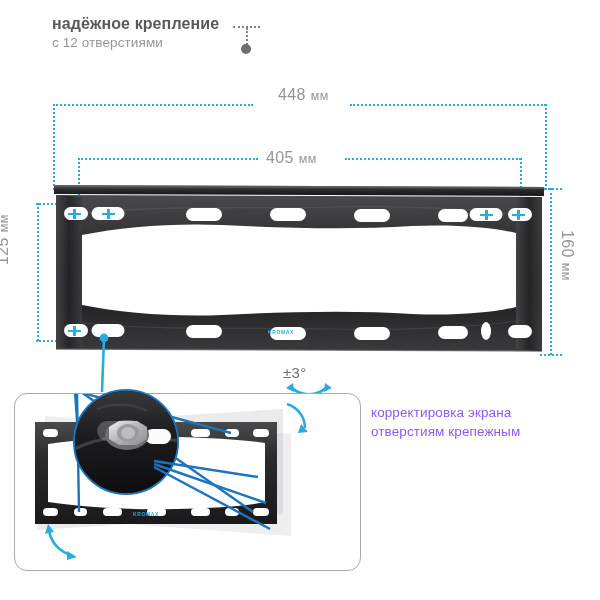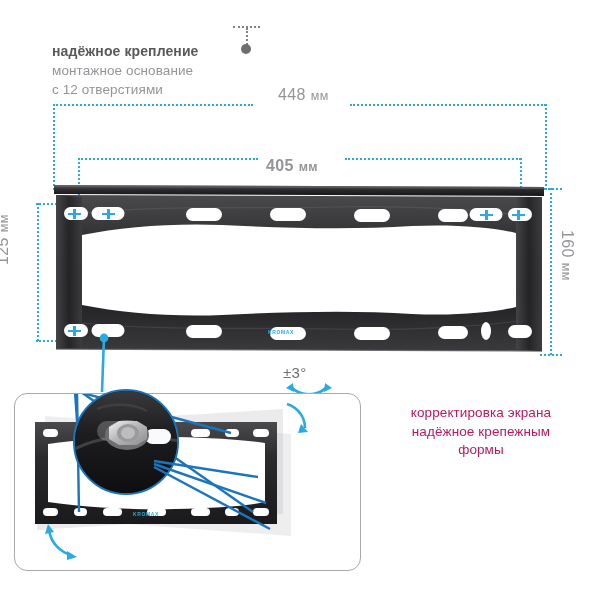--- a/index.html
+++ b/index.html
@@ -5,35 +5,35 @@
   html,body{margin:0;padding:0;}
   body{
     width:600px;height:600px;background:#ffffff;
     font-family:"Liberation Sans", sans-serif;
     position:relative;overflow:hidden;
   }
   .stage{position:absolute;inset:0;}
 
   
   .ann{position:absolute;left:52px;top:14px;width:230px;}
-  .ann .l1{font-size:14px;font-weight:bold;color:#58595b;letter-spacing:.1px;line-height:19px;margin-top:28px;}
+  .ann .l1{font-size:16px;font-weight:bold;color:#58595b;letter-spacing:.1px;line-height:19px;}
   .ann .l2,.ann .l3{font-size:13.5px;color:#939598;line-height:19px;letter-spacing:.1px;}
 
   .lead-h{position:absolute;left:233px;top:26px;width:27px;height:0;
     border-top:2px dotted #808285;}
   .lead-v{position:absolute;left:246px;top:28px;width:0;height:17px;
     border-left:2px dotted #808285;}
   .lead-dot{position:absolute;left:241px;top:44px;width:10px;height:10px;
     border-radius:50%;background:#6d6e71;}
 
   
   .dimtxt{position:absolute;color:#939598;font-size:16px;letter-spacing:.4px;white-space:nowrap;}
   .dimtxt .u{font-size:12.5px;letter-spacing:.3px;}
   #dim-448{left:278px;top:86px;}
-  #dim-405{left:266px;top:157px;font-weight:bold;}
+  #dim-405{left:266px;top:149px;}
   #dim-360{left:262px;top:238px;}
   #dim-125{left:-6px;top:265px;transform:rotate(-90deg);transform-origin:left top;}
   #dim-160{left:576px;top:230px;transform:rotate(90deg);transform-origin:left top;}
 
   
   .gl-h{position:absolute;height:0;border-top:2px dotted #29abe2;}
   .gl-v{position:absolute;width:0;border-left:2px dotted #29abe2;}
 
   
   #g448-l{left:53px;top:104px;height:86px;}
@@ -76,32 +76,31 @@
   
   .panel{position:absolute;left:14px;top:393px;width:345px;height:176px;
     border:1.6px solid #a7a9ac;border-radius:13px;background:#fff;}
 
   
   .mag{position:absolute;left:73px;top:389px;width:102px;height:102px;border-radius:50%;
     border:2.2px solid #1b75bc;overflow:hidden;background:#1a1a1a;}
 
   
   .callout{position:absolute;left:371px;top:404px;width:220px;
-    font-size:13.5px;color:#be185d;line-height:18.5px;letter-spacing:.1px;text-align:center;}
+    font-size:13.5px;color:#8b5cf6;line-height:18.5px;letter-spacing:.1px;}
 
   .logo{position:absolute;font-size:5px;color:#29abe2;letter-spacing:.6px;font-weight:bold;}
 </style>
 </head>
 <body>
 
 <div class="stage">
 
   <div class="ann">
     <div class="l1">надёжное крепление</div>
-    <div class="l2">монтажное основание</div>
     <div class="l3">с 12 отверстиями</div>
   </div>
   <div class="lead-h"></div>
   <div class="lead-v"></div>
   <div class="lead-dot"></div>
 
   <div class="gl-v" id="g448-l"></div>
   <div class="gl-v" id="g448-r"></div>
   <div class="gl-h" id="g448-a"></div>
   <div class="gl-h" id="g448-b"></div>
@@ -328,17 +327,16 @@
   <svg style="position:absolute;left:150px;top:455px;width:130px;height:90px;" viewBox="0 0 130 90">
     <g stroke="#1b75bc" stroke-width="2.4" fill="none">
       <line x1="4" y1="6" x2="108" y2="22"></line>
       <line x1="4" y1="9" x2="116" y2="48"></line>
       <line x1="4" y1="12" x2="120" y2="74"></line>
     </g>
   </svg>
 
   <div class="callout">
     <div>корректировка экрана</div>
-    <div>надёжное крепежным</div>
-    <div>формы</div>
+    <div>отверстиям крепежным</div>
   </div>
 
 </div>
 
 </body></html>

